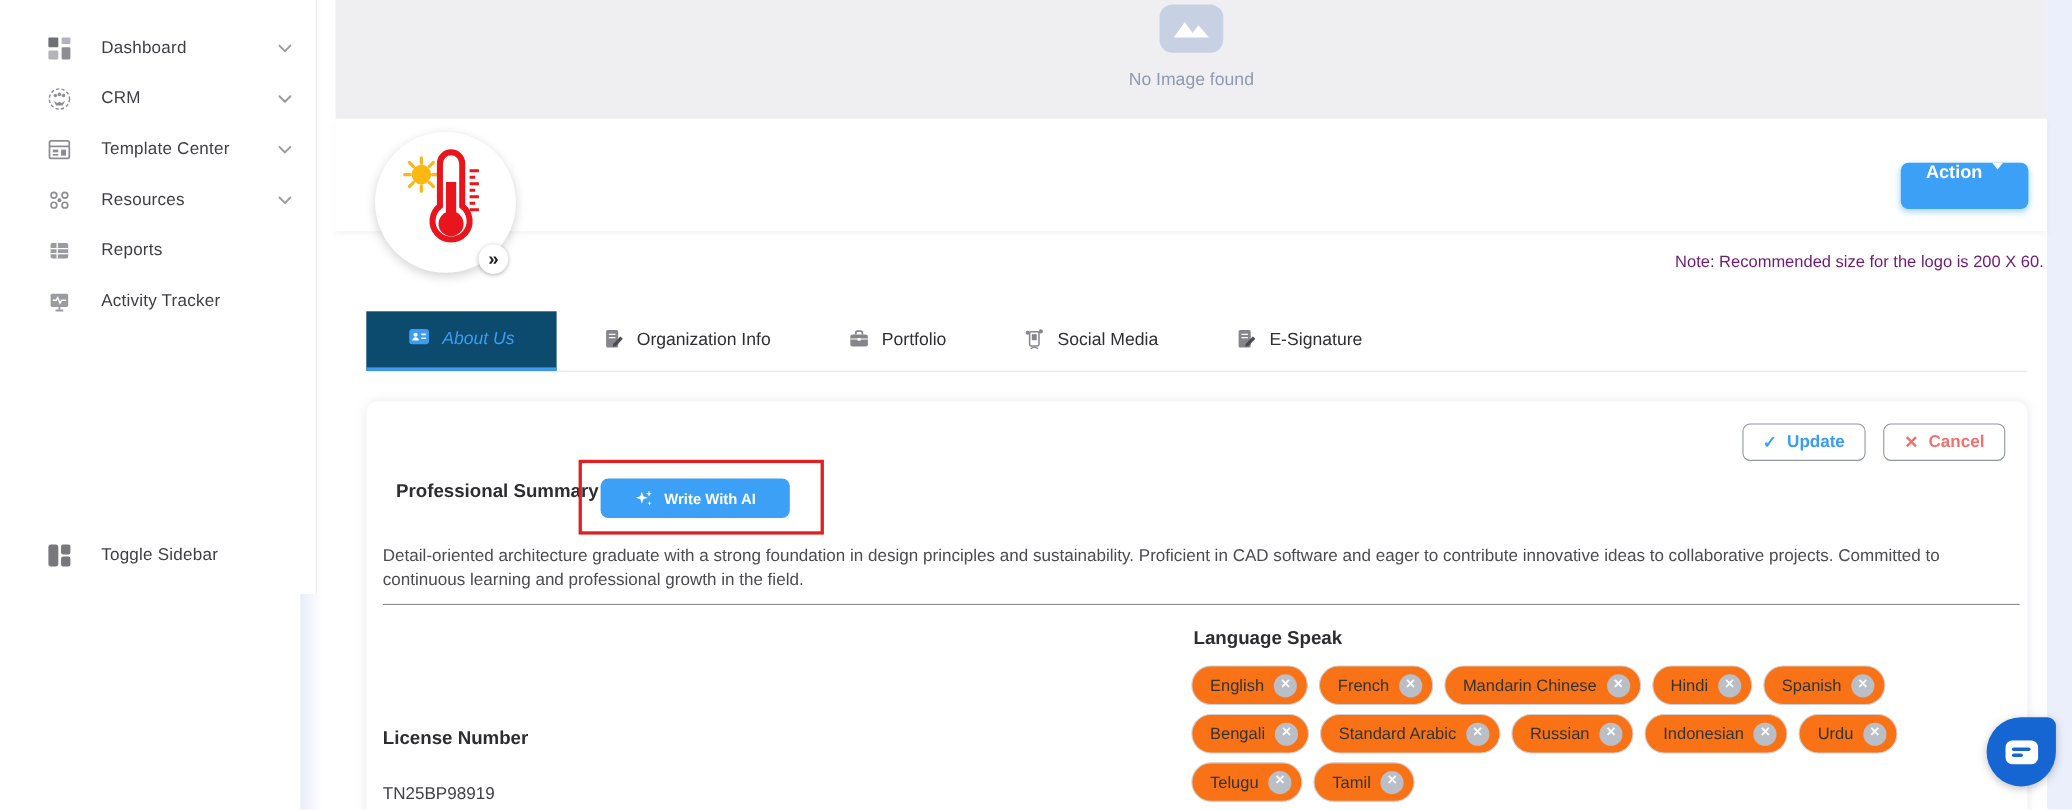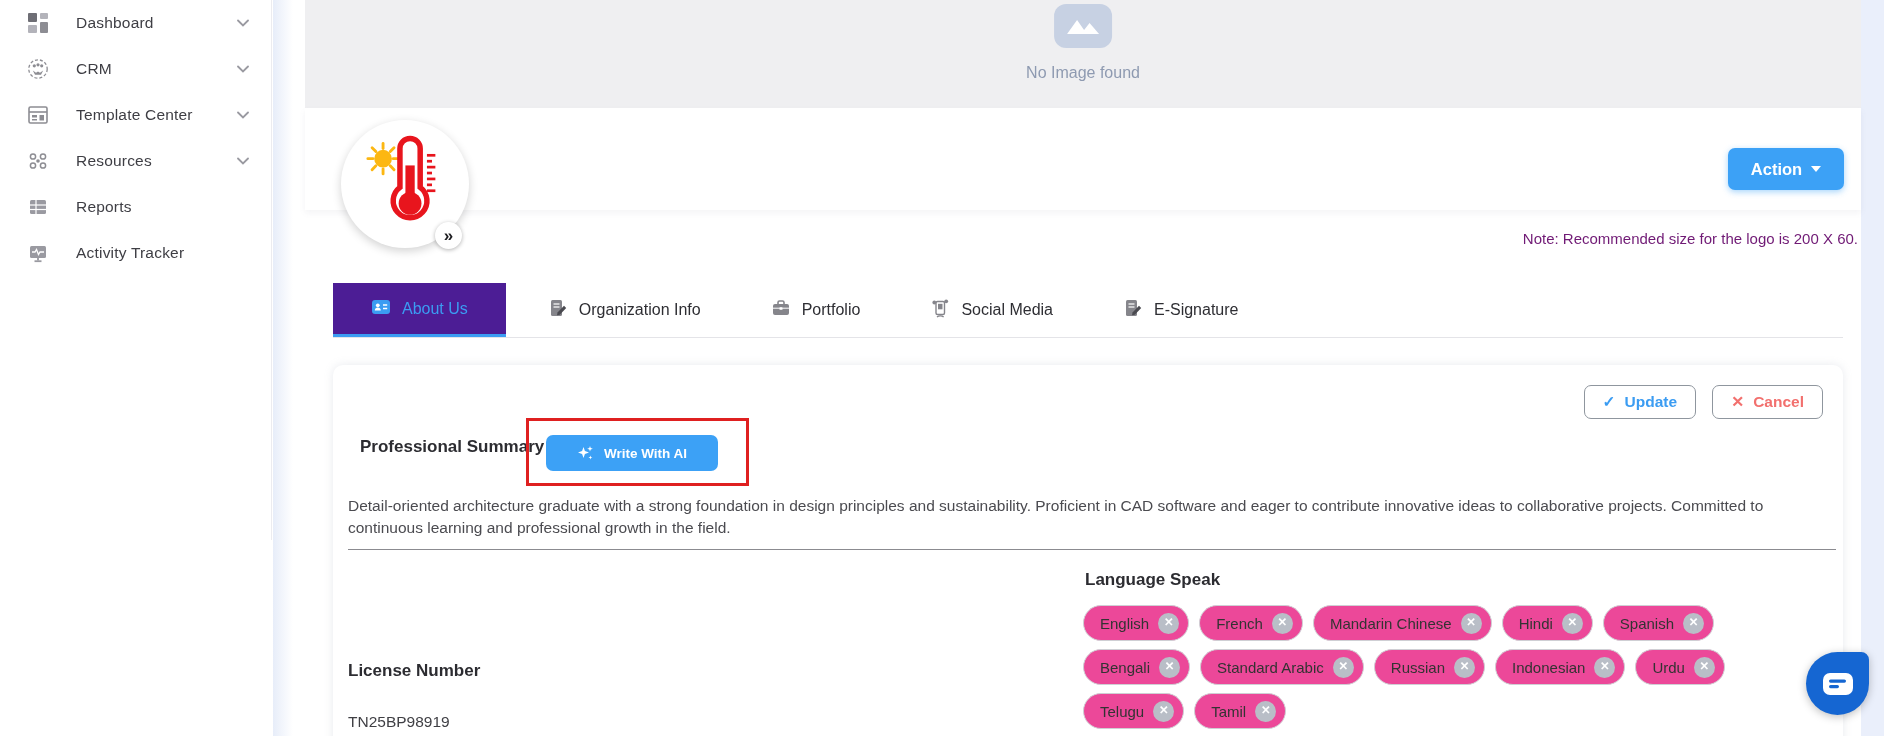--- a/index.html
+++ b/index.html
@@ -2,22 +2,22 @@
 <html><head>
 <meta charset="utf-8">
 <style>
   * { box-sizing: border-box; margin: 0; padding: 0; }
   html,body { width:1884px; height:736px; }
   body {
     position: relative; overflow: hidden; background: #fff;
     font-family: "Liberation Sans", sans-serif; color:#2e2e33;
   }
   
-  .sidebar { position:absolute; left:0; top:0; width:272px; height:540px;
-    background:#fff; border-right:1px solid #ececf0; z-index:8; padding-top:0; }
+  .sidebar { position:absolute; left:16px; top:0; width:272px; height:540px;
+    background:#fff; border-right:1px solid #ececf0; z-index:8; padding-top:21px; }
   .side-item { display:flex; align-items:center; height:46px; padding:0 22px 0 26px;
     font-size:15.5px; color:#3e3e44; cursor:pointer; letter-spacing:.2px; }
   .s-icon { width:24px; height:24px; margin-right:26px; flex:none;
     display:flex; align-items:center; justify-content:center; }
   .s-label { flex:1; white-space:nowrap; }
   .chev { margin-left:auto; display:flex; }
   .toggle-row { position:absolute; left:0; bottom:12px; width:272px; }
   .side-shadow { position:absolute; left:273px; top:0; width:20px; height:736px;
     background:linear-gradient(to right,#e7edf9,rgba(255,255,255,0)); z-index:1; }
   .right-strip { position:absolute; left:1861px; top:0; width:23px; height:736px;
@@ -33,34 +33,34 @@
     background:#fff; box-shadow:0 3px 6px rgba(120,120,140,.08); z-index:2; }
   .logo-circle { position:absolute; left:341px; top:120px; width:128px; height:128px;
     border-radius:50%; background:#fff; box-shadow:0 3px 10px rgba(0,0,0,.18);
     display:flex; align-items:center; justify-content:center; z-index:6; cursor:pointer; }
   .expand-chip { position:absolute; left:435px; top:222px; width:27px; height:27px;
     border-radius:50%; background:#fff; box-shadow:0 1px 4px rgba(0,0,0,.3);
     display:flex; align-items:center; justify-content:center; font-weight:bold;
     font-size:17px; color:#1b1b1f; z-index:7; cursor:pointer; }
   .action-btn { position:absolute; left:1728px; top:148px; width:116px; height:42px;
     background:#3ca1f6; border:none; border-radius:7px; color:#fff; font-size:16.5px;
-    font-weight:bold; display:flex; align-items:center; justify-content:center; gap:9px;
+    font-weight:bold; display:flex; justify-content:center; gap:9px;
     cursor:pointer; box-shadow:0 2px 6px rgba(60,161,246,.45); z-index:3;
     font-family:"Liberation Sans",sans-serif; }
   .caret-down { width:0; height:0; border-left:5px solid transparent;
     border-right:5px solid transparent; border-top:6px solid #fff; }
   .logo-note { position:absolute; right:26px; top:230px; font-size:15px;
     color:#701a75; z-index:3;text-align:right; }
   
   .tabs { position:absolute; left:333px; top:283px; width:1510px; height:55px;
     display:flex; border-bottom:1px solid #e4e4e8; z-index:4; }
   .tab { display:flex; align-items:center; gap:11px; padding:0 28px; font-size:16px;
     color:#2e2e33; font-weight:500; cursor:pointer; white-space:nowrap; }
   .tab + .tab { margin-left:14px; }
-  .tab.active { background:#4c1d95; color:#3b9cf2; border-bottom:3px solid #3b9cf2; padding:0 38px; }
+  .tab.active { background:#0c4a6e; color:#3b9cf2; border-bottom:3px solid #3b9cf2; padding:0 38px;font-style:italic; }
   
   .card { position:absolute; left:333px; top:365px; width:1510px; height:400px;
     background:#fff; border-radius:10px; box-shadow:0 0 10px rgba(140,150,170,.2); z-index:3; }
   .actions-row { position:absolute; top:20px; right:20px; display:flex; gap:16px; }
   .btn-outline { height:34px; border-radius:7px; border:1px solid #8f969e; background:#fff;
     display:flex; align-items:center; gap:9px; padding:0 18px; font-size:15.5px;
     font-weight:bold; cursor:pointer; font-family:"Liberation Sans",sans-serif; }
   .btn-update { color:#3b9cf2; }
   .btn-cancel { color:#f2706e; }
   .ps-label { position:absolute; left:15px; top:72px; font-size:17px; font-weight:bold; color:#2c2c31;margin-left:12px; }
@@ -71,21 +71,21 @@
     font-size:13.5px; display:flex; align-items:center; justify-content:center; gap:10px;
     cursor:pointer; font-family:"Liberation Sans",sans-serif; }
   .summary { position:absolute; left:15px; top:130px; width:1448px; font-size:15.5px;
     color:#4b4b50; line-height:22px; }
   .summary-rule { position:absolute; left:15px; top:184px; width:1488px;
     border-top:1px solid #8b8b90; }
   .ls-label { position:absolute; left:752px; top:205px; font-size:17px; font-weight:bold; color:#2c2c31; }
   .chips { position:absolute; left:750px; top:240px; width:690px; display:flex;
     flex-wrap:wrap; gap:8px 10px; }
   .chip { display:inline-flex; align-items:center; gap:9px; border:1.5px solid #cfcfd4;
-    border-radius:20px; padding:0 9px 0 16px; height:36px; font-size:15px; color:#333; background:#ec4899;justify-content:flex-end; }
+    border-radius:20px; padding:0 9px 0 16px; height:36px; font-size:15px; color:#333; background:#f97316;justify-content:flex-end; }
   .chip-x { width:21px; height:21px; border-radius:50%; background:#b9bec7; color:#fff;
     display:flex; align-items:center; justify-content:center; font-size:11.5px;
     font-weight:bold; cursor:pointer; line-height:1; }
   .ln-label { position:absolute; left:15px; top:296px; font-size:17px; font-weight:bold; color:#2c2c31; }
   .ln-value { position:absolute; left:15px; top:348px; font-size:15.5px; color:#3f3f44; }
   
   .chat-fab { position:absolute; left:1806px; top:652px; width:63px; height:63px;
     background:#1566d2; border-radius:32px 8px 32px 32px; display:flex; align-items:center;
     justify-content:center; cursor:pointer; z-index:9; box-shadow:0 2px 8px rgba(0,0,0,.25); }
 </style>
@@ -182,20 +182,30 @@
           <svg width="22" height="22" viewBox="0 0 22 22">
             <rect x="3" y="4" width="16" height="12" rx="1.5" fill="#9a9aa1"></rect>
             <polyline points="5,10 8,10 9.5,7.5 11.5,12.5 13,10 17,10" fill="none" stroke="#fff" stroke-width="1.3"></polyline>
             <line x1="11" y1="16" x2="11" y2="18.5" stroke="#9a9aa1" stroke-width="1.8"></line>
             <line x1="7.5" y1="19.2" x2="14.5" y2="19.2" stroke="#9a9aa1" stroke-width="1.8"></line>
           </svg>
         </span>
         <span class="s-label">Activity Tracker</span>
       </div>
     </div>
+  <div class="side-item toggle-row">
+    <span class="s-icon">
+      <svg width="24" height="24" viewBox="0 0 24 24">
+          <rect x="2" y="2" width="9" height="20" rx="2.5" fill="#77777d"></rect>
+          <rect x="13.5" y="2" width="8.5" height="9" rx="2" fill="#77777d"></rect>
+          <rect x="13.5" y="13" width="8.5" height="9" rx="2" fill="#77777d"></rect>
+        </svg>
+    </span>
+    <span class="s-label">Toggle Sidebar</span>
+  </div>
 </nav>
 
 <div class="banner">
   <div class="banner-inner">
     <div class="noimg-icon">
       <svg width="36" height="18" viewBox="0 0 36 18">
           <path d="M2 17 L12 3 L19 13 L24.5 6 L34 17 Z" fill="#fff"></path>
         </svg>
     </div>
     <div class="noimg-text">No Image found</div>

